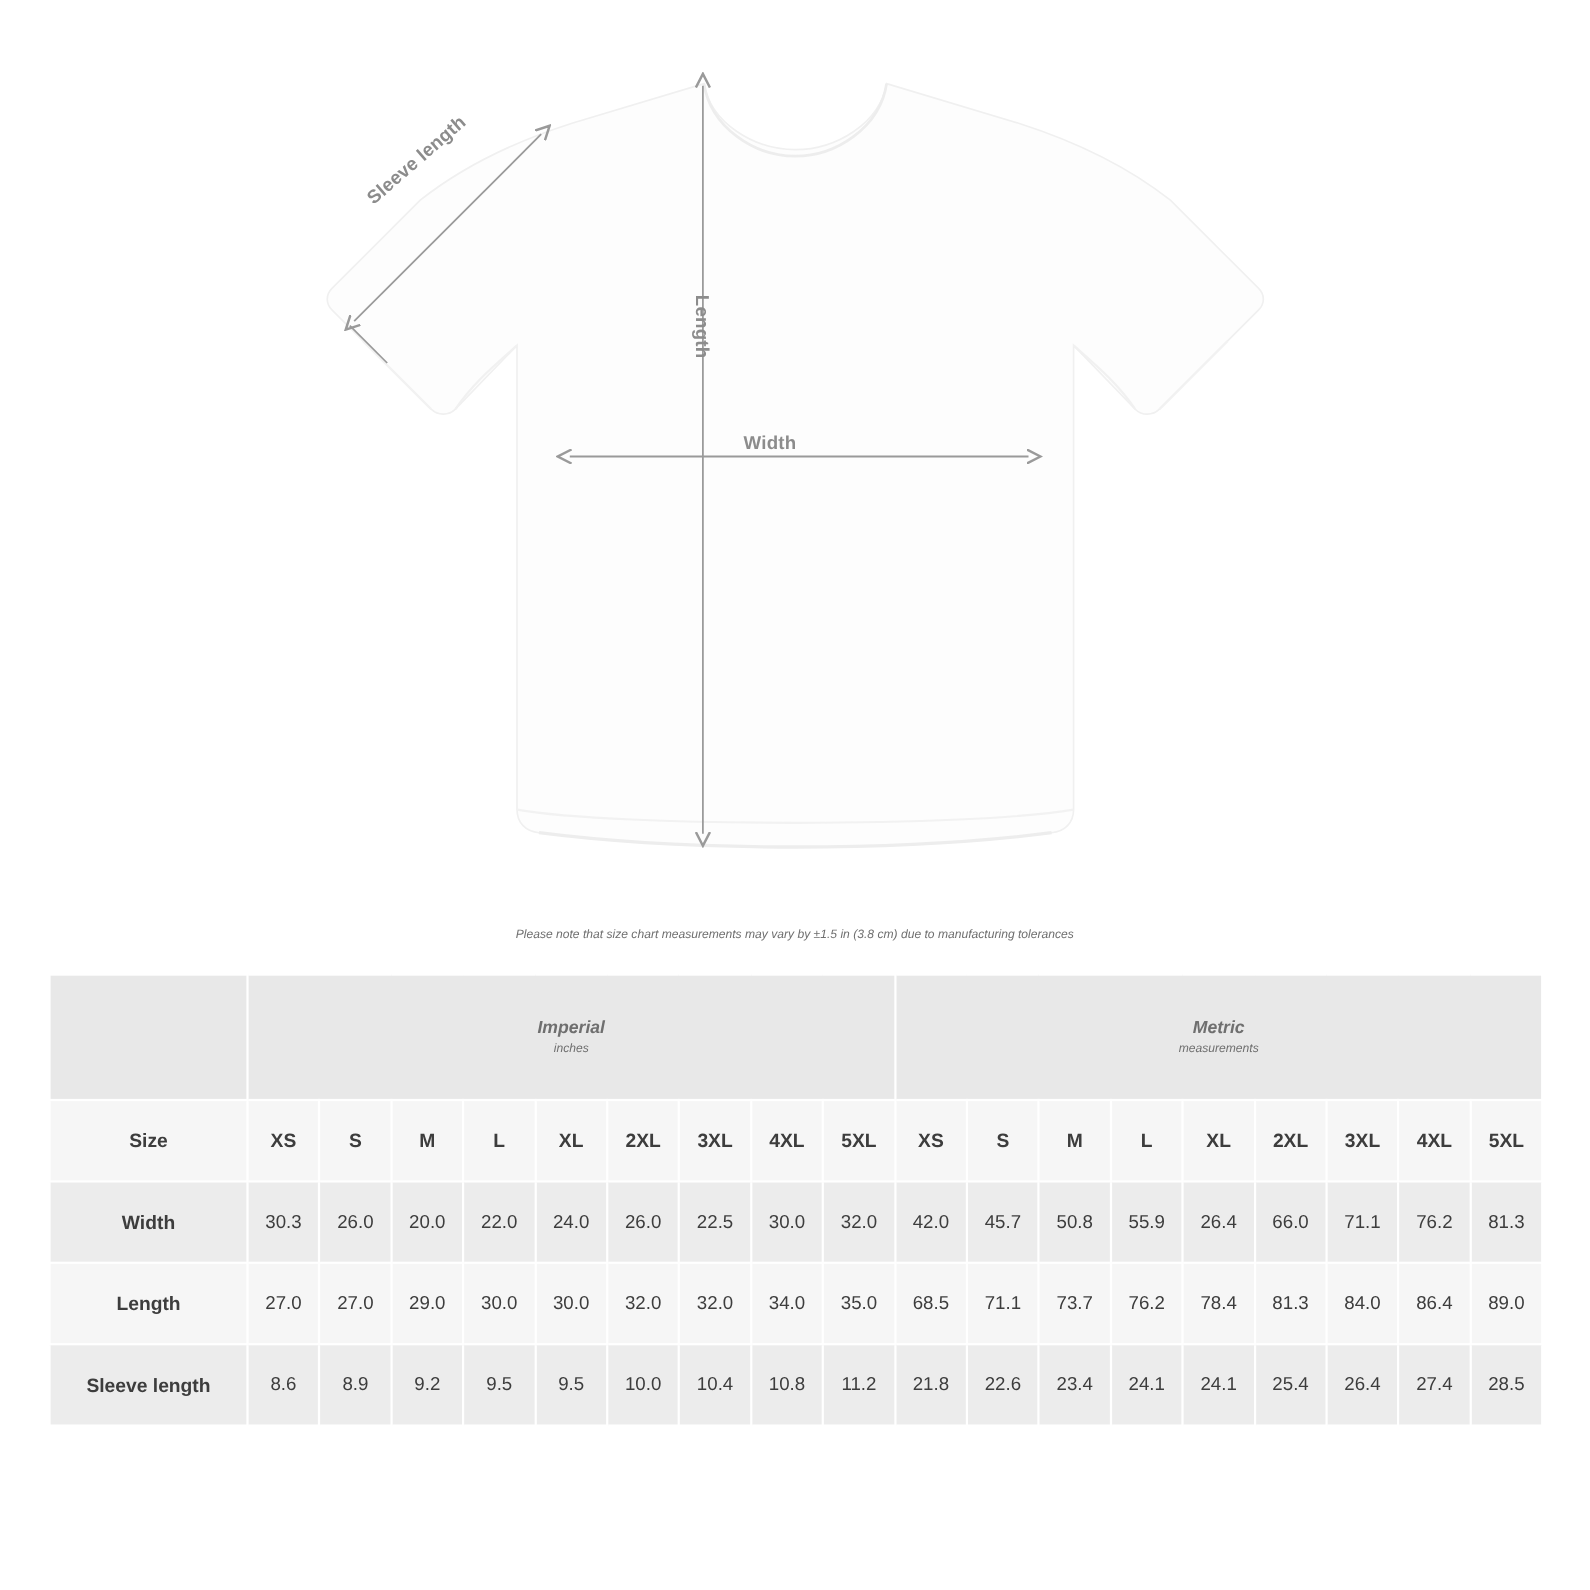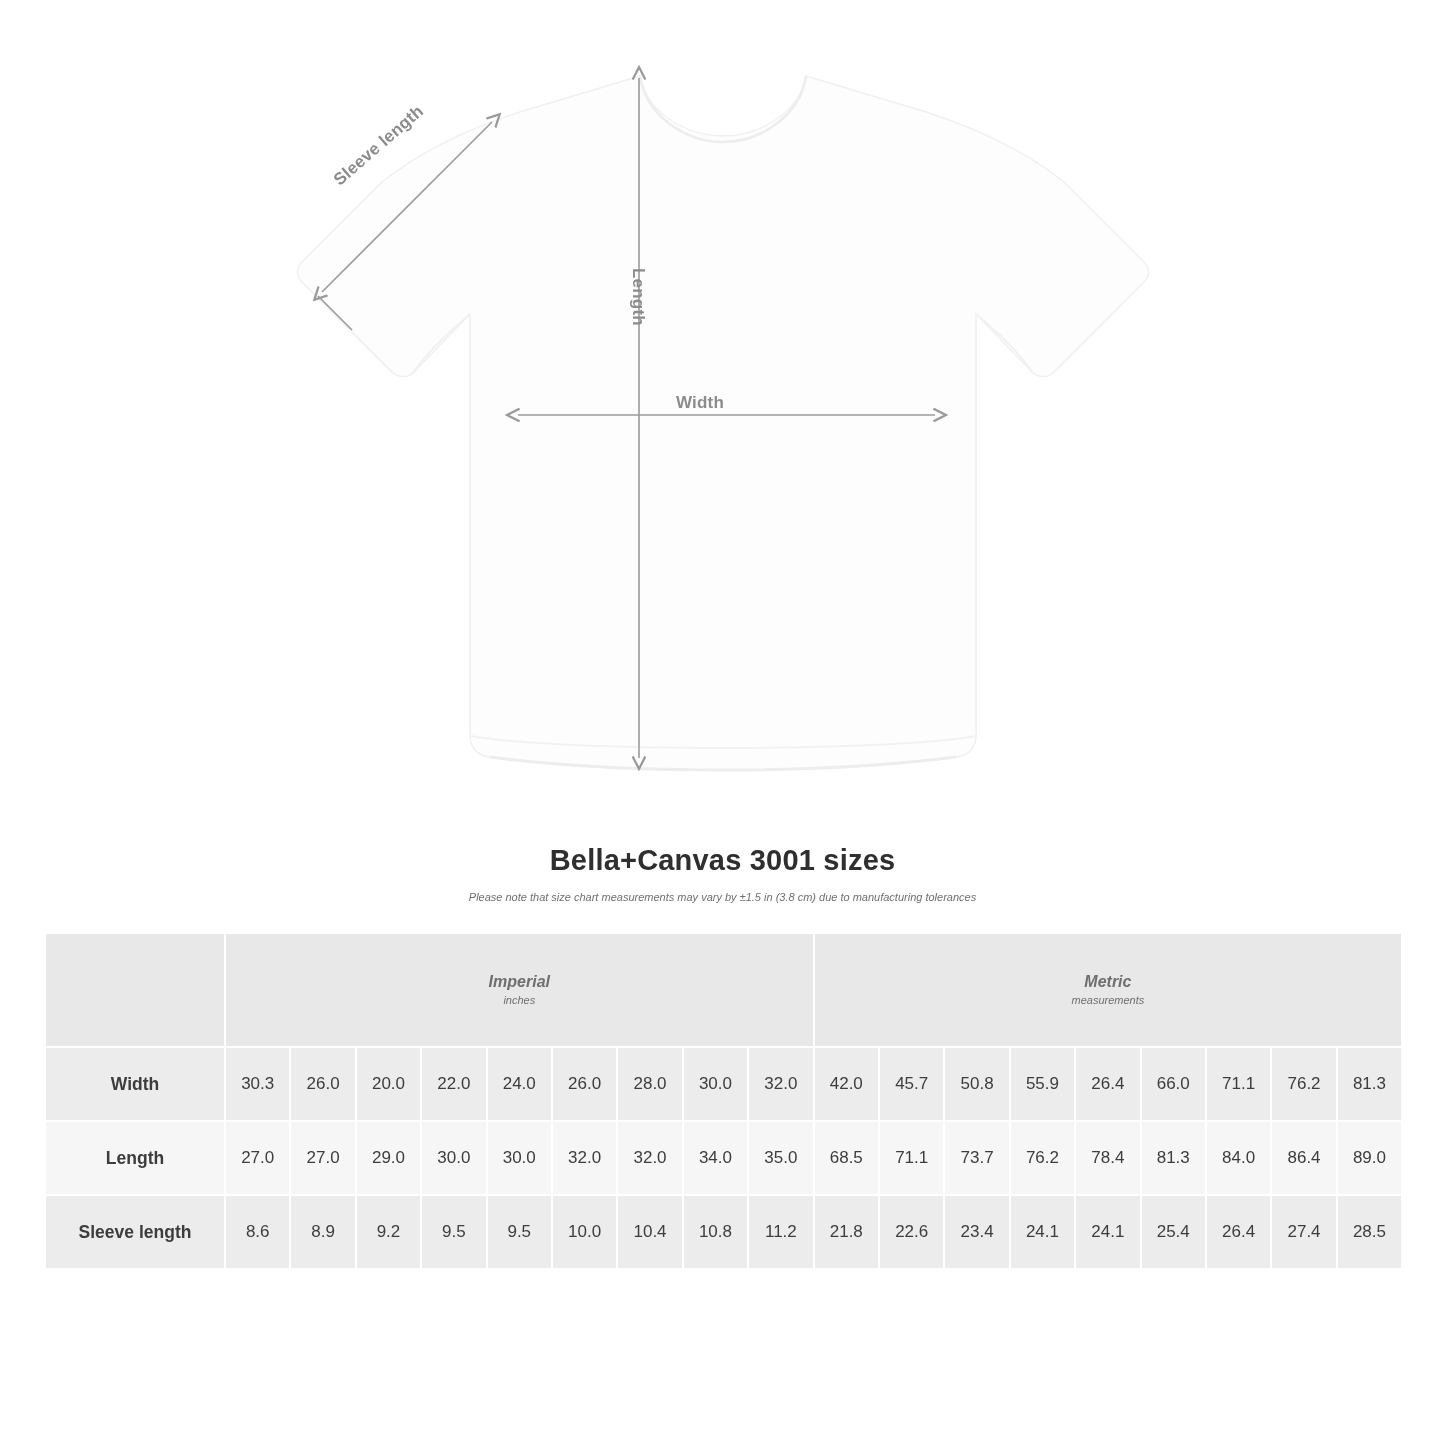--- a/index.html
+++ b/index.html
@@ -203,21 +203,20 @@
       <line x1="492" y1="122" x2="322" y2="292" stroke="#9a9a9a" stroke-width="1.6" marker-start="url(#arrowStart)" marker-end="url(#arrowEnd)"></line>
       <line x1="318" y1="296" x2="352" y2="330" stroke="#9a9a9a" stroke-width="1.6"></line>
     </svg>
 
     <div class="dim-label sleeve">Sleeve length</div>
     <div class="dim-label length">Length</div>
     <div class="dim-label width">Width</div>
   </div>
 
   <div class="title-block">
-    <div class="chart-title">Bella+Canvas 3001 sizes</div>
     <div class="chart-note">Please note that size chart measurements may vary by ±1.5 in (3.8 cm) due to manufacturing tolerances</div>
   </div>
 
   <div class="table-wrap">
     <table class="size-table">
       <colgroup>
         <col style="width:180px">
         <col span="18" style="width:65.4px">
       </colgroup>
       <tbody>
@@ -226,30 +225,51 @@
           <td class="unit-head" colspan="9">
             <div class="unit-name">Imperial</div>
             <div class="unit-sub">inches</div>
           </td>
           <td class="unit-head" colspan="9">
             <div class="unit-name">Metric</div>
             <div class="unit-sub">measurements</div>
           </td>
         </tr>
 
+        <tr class="head-row">
+          <td class="rowlabel">Size</td>
+          <td>XS</td>
+          <td>S</td>
+          <td>M</td>
+          <td>L</td>
+          <td>XL</td>
+          <td>2XL</td>
+          <td>3XL</td>
+          <td>4XL</td>
+          <td>5XL</td>
+          <td>XS</td>
+          <td>S</td>
+          <td>M</td>
+          <td>L</td>
+          <td>XL</td>
+          <td>2XL</td>
+          <td>3XL</td>
+          <td>4XL</td>
+          <td>5XL</td>
+        </tr>
 
         <tr class="data-row alt">
           <td class="rowlabel">Width</td>
           <td>30.3</td>
           <td>26.0</td>
           <td>20.0</td>
           <td>22.0</td>
           <td>24.0</td>
           <td>26.0</td>
-          <td>28.0</td>
+          <td>22.5</td>
           <td>30.0</td>
           <td>32.0</td>
           <td>42.0</td>
           <td>45.7</td>
           <td>50.8</td>
           <td>55.9</td>
           <td>26.4</td>
           <td>66.0</td>
           <td>71.1</td>
           <td>76.2</td>

